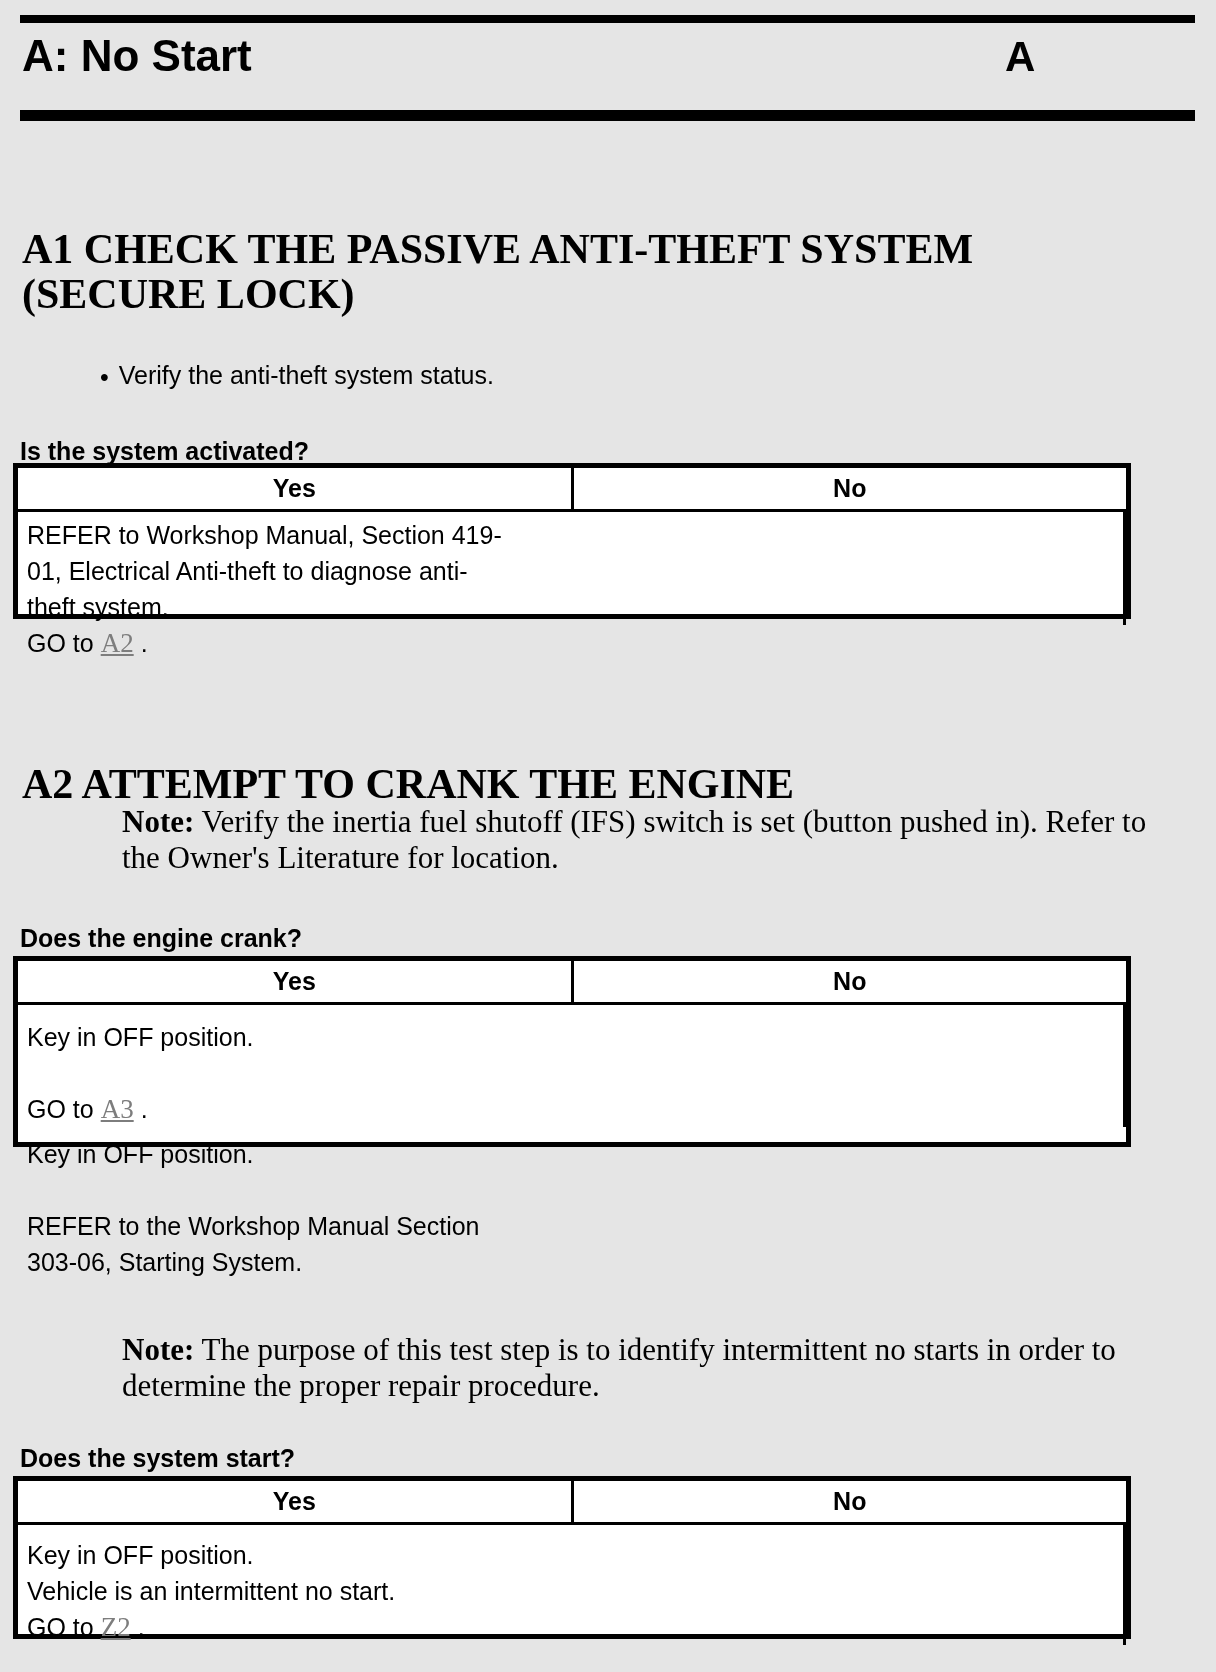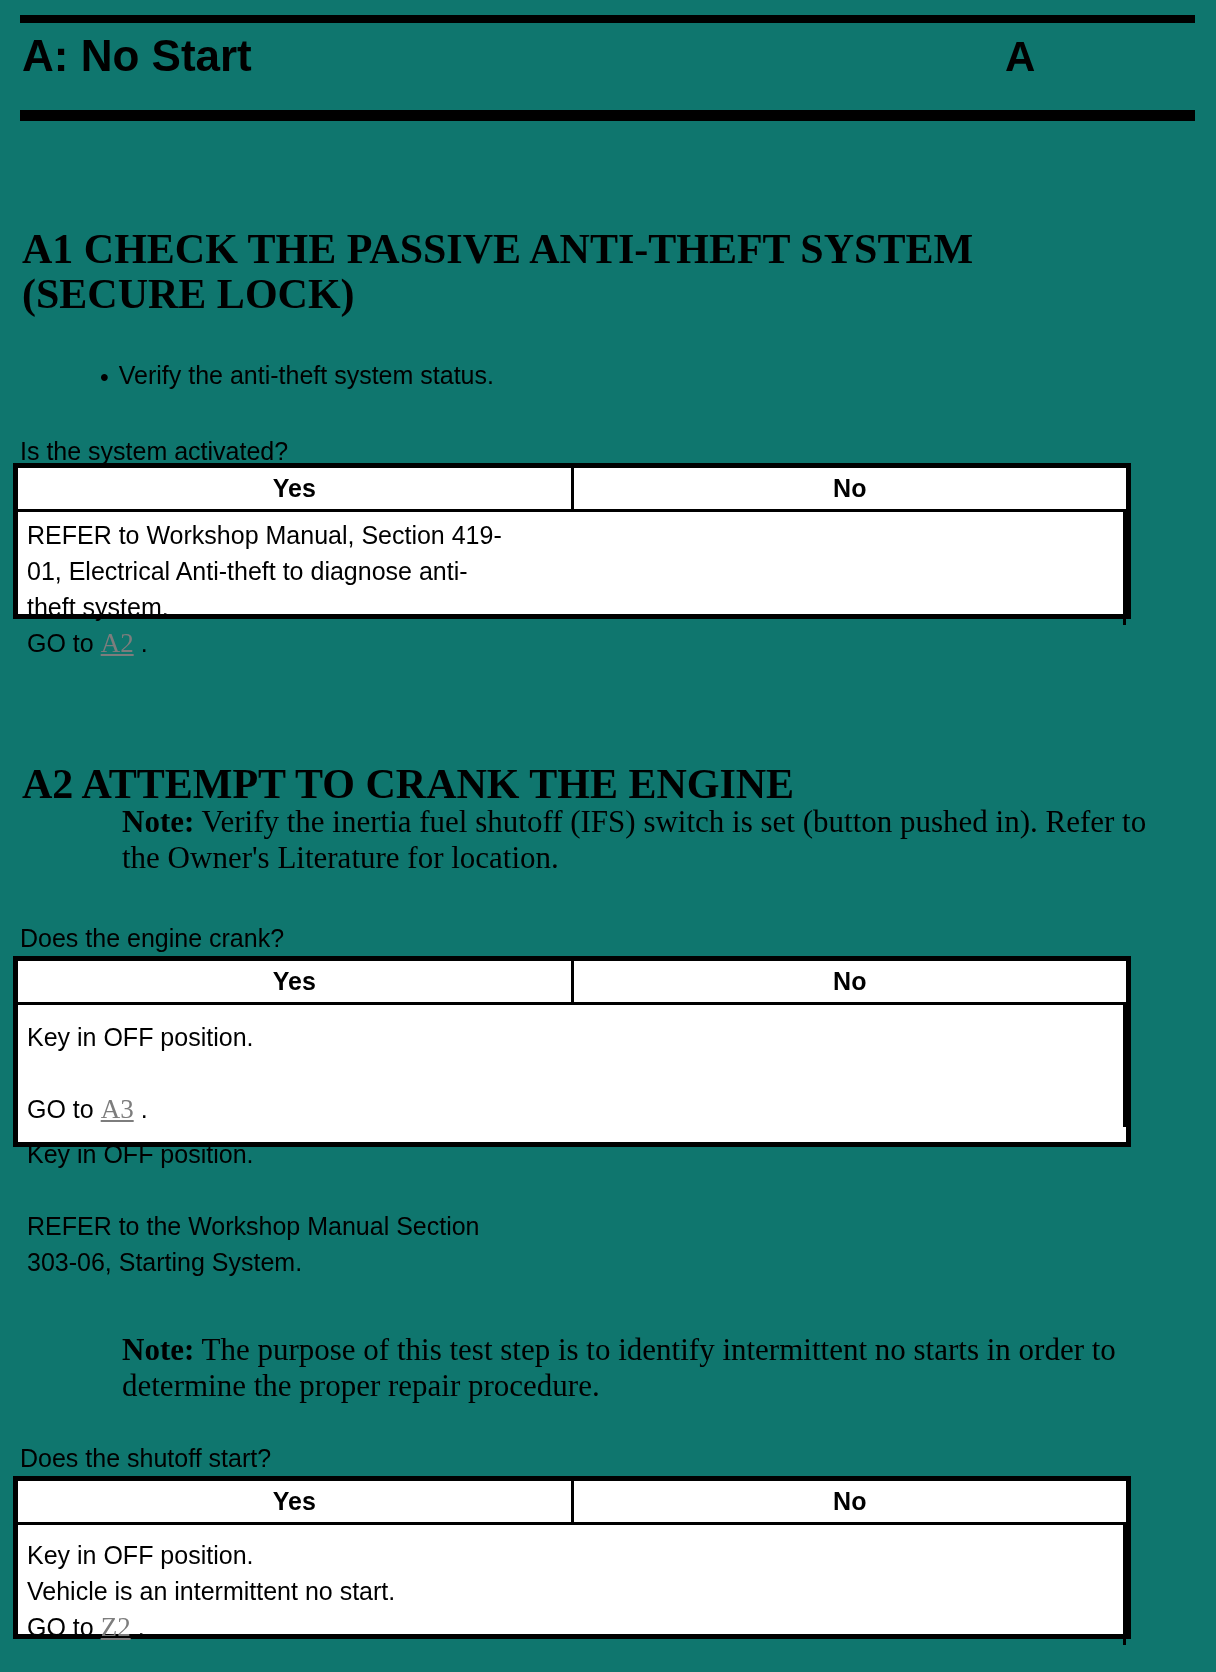--- a/index.html
+++ b/index.html
@@ -1,18 +1,18 @@
 <!DOCTYPE html>
 <html><head>
 <meta charset="utf-8">
 <style>
   html,body { margin:0; padding:0; background:#ffffff; }
   .page {
     position:relative; width:1216px; height:1672px;
-    background:#0f766e; color:#000000;
+    background:#e5e5e5; color:#000000;
     font-family:"Liberation Sans", sans-serif;
     overflow:hidden;
   }
   .bar { position:absolute; left:20px; width:1175px; background:#000; }
   .page-title {
     position:absolute; left:22px; top:31px;
     font-size:44px; font-weight:bold; letter-spacing:0px;
     font-family:"Liberation Sans", sans-serif;
   }
   .section-letter {
@@ -32,21 +32,21 @@
   .bullet-glyph { display:inline-block; font-size:25px; vertical-align:middle; }
   .bullet-text { margin-left:10px; }
   .note {
     position:absolute; left:122px; width:1040px;
     font-family:"Liberation Serif", serif;
     font-size:31px; line-height:36px;
   }
   .note b { font-weight:bold; }
   .question {
     position:absolute; left:20px;
-    font-size:25px; font-weight:normal;
+    font-size:25px; font-weight:bold;
   }
   .dtable {
     position:absolute; left:13px; width:1118px;
     border:5px solid #000; box-sizing:border-box; background:#fff;
   }
   .hrow { display:flex; border-bottom:3px solid #000; height:41px; }
   .hcell {
     flex:1; display:flex; align-items:center; justify-content:center;
     font-size:25px; font-weight:bold;
   }
@@ -131,21 +131,21 @@
         </div>
       </div>
     </div>
   </div>
 
 
   <div class="note" style="top:1332px;">
     <b>Note:</b><span> The purpose of this test step is to identify intermittent no starts in order to determine the proper repair procedure.</span>
   </div>
 
-  <div class="question" style="top:1444px;">Does the shutoff start?</div>
+  <div class="question" style="top:1444px;">Does the system start?</div>
 
   <div class="dtable" style="top:1476px;height:163px;">
     <div class="hrow">
       <div class="hcell first">Yes</div>
       <div class="hcell">No</div>
     </div>
     <div class="brow" style="height:109px;">
       <div class="bcell first" style="padding-top:12px;">
         <div>Key in OFF position.</div>
         <div>Vehicle is an intermittent no start.</div>

